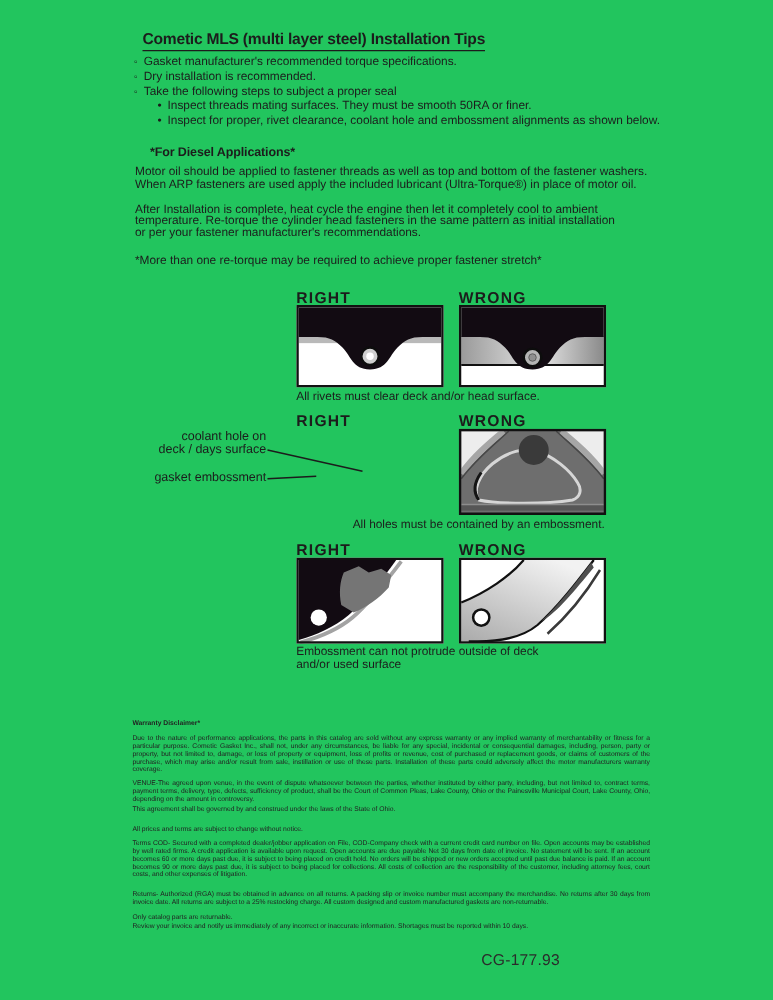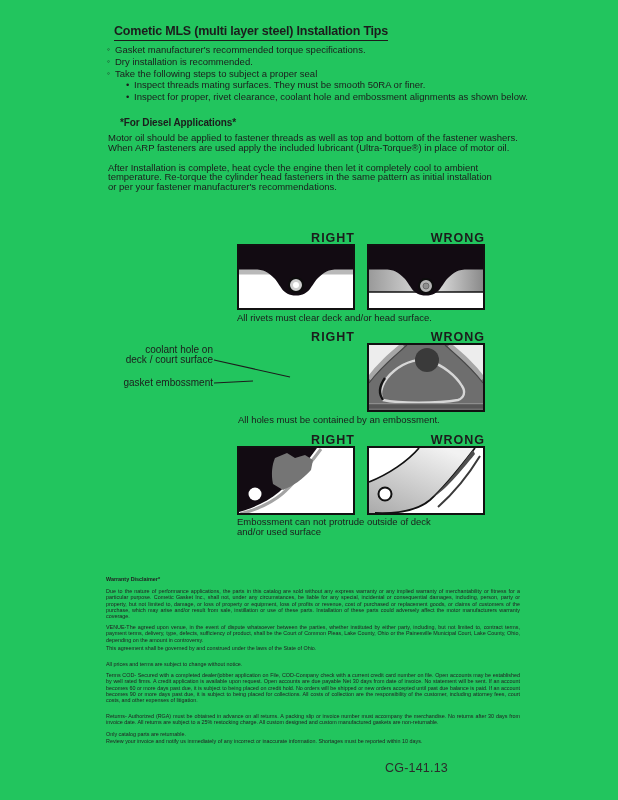--- a/index.html
+++ b/index.html
@@ -14,21 +14,21 @@
     border-bottom:1.5px solid #1c1c1c; padding-bottom:2px;
   }
   .bullet-list { left:107px; top:44px; width:460px; font-size:9.5px; }
   .b-row { display:flex; line-height:11.8px; }
   .b-row .mk { width:8px; flex:0 0 8px; font-size:8.5px; }
   .b-row.sub { padding-left:19px; }
   .b-row.sub .mk { font-size:9.5px; }
   .h2 { left:108px; top:117px; font-size:10px; font-weight:700; letter-spacing:-0.1px;margin-left:12px; }
   .para { left:108px; width:460px; font-size:9.5px; line-height:9.7px; }
   .p1 { top:133px; } .p2 { top:162.5px; } .note { top:204px; }
-  .rw-label { top:0; width:118px; text-align:right; font-size:12.5px; font-weight:700; letter-spacing:1px; }
+  .rw-label { top:0; width:118px; text-align:left; font-size:12.5px; font-weight:700; letter-spacing:1px; }
   .caption { font-size:9.5px; line-height:9.8px; }
   .diag-box { display:block; }
   .side-label { font-size:10px; line-height:9.6px; text-align:right; width:113px; left:100px; }
   .warranty { left:106px; top:576px; width:414px; font-size:5.4px; line-height:6.35px; color:#222; }
   .warranty .wp { position:absolute; left:0; width:414px; text-align:justify; }
   .warranty .wh { font-weight:700; }
   .footer-code { left:385px; top:761px; font-size:12.5px; color:#2b2b2b; letter-spacing:0.2px; }
 </style>
 </head>
 <body>
@@ -63,20 +63,21 @@
   <div class="abs h2">*For Diesel Applications*</div>
   <div class="abs para p1">
     <div>Motor oil should be applied to fastener threads as well as top and bottom of the fastener washers.</div>
     <div>When ARP fasteners are used apply the included lubricant (Ultra-Torque®) in place of motor oil.</div>
   </div>
   <div class="abs para p2">
     <div>After Installation is complete, heat cycle the engine then let it completely cool to ambient</div>
     <div>temperature. Re-torque the cylinder head fasteners in the same pattern as initial installation</div>
     <div>or per your fastener manufacturer's recommendations.</div>
   </div>
+  <div class="abs para note">*More than one re-torque may be required to achieve proper fastener stretch*</div>
 
   <div class="abs" style="left:237px; top:231px;">
     <div class="abs rw-label" style="left:0;">RIGHT</div>
     <div class="abs rw-label" style="left:130px;">WRONG</div>
 
     <svg class="abs diag-box" style="left:0; top:13px;" width="118" height="66" viewBox="0 0 118 66">
       <rect width="118" height="66" fill="#ffffff"></rect>
       <rect x="2" y="25" width="114" height="5.5" fill="#b9b9b9"></rect>
       <path d="M2,2 H116 V25.5 H101 C91,25.5 87,28 81,34 C74,41 73,51.5 59,51.5 C45,51.5 44,41 37,34 C31,28 27,25.5 17,25.5 H2 Z" fill="#120b12"></path>
       <circle cx="59" cy="41" r="7" fill="#cfcfcf" stroke="#0d0d0d" stroke-width="2"></circle>
@@ -104,21 +105,21 @@
 
     <div class="abs caption" style="left:0; top:82px; width:260px;">All rivets must clear deck and/or head surface.</div>
   </div>
 
   <div class="abs" style="left:0; top:330px; width:618px; height:100px;">
     <div class="abs rw-label" style="left:237px;">RIGHT</div>
     <div class="abs rw-label" style="left:367px;">WRONG</div>
 
     <div class="abs side-label" style="top:15px;">
       <div>coolant hole on</div>
-      <div>deck / court surface</div>
+      <div>deck / days surface</div>
     </div>
     <div class="abs side-label" style="top:48px;">gasket embossment</div>
 
     <svg class="abs" style="left:213px; top:22px;" width="90" height="40" viewBox="0 0 90 40">
       <line x1="1" y1="8" x2="77" y2="25" stroke="#1c1c1c" stroke-width="1.1"></line>
       <line x1="1" y1="31" x2="40" y2="29" stroke="#1c1c1c" stroke-width="1.1"></line>
     </svg>
 
     <svg class="abs diag-box" style="left:237px; top:13px; z-index:-1;" width="118" height="69" viewBox="0 0 118 69">
       <rect width="118" height="69" fill="#6e6e6e"></rect>
@@ -145,21 +146,21 @@
       <path d="M82,2 C94,12 106,22 116,36" stroke="#a6a6a6" stroke-width="5" fill="none"></path>
       <path d="M78,2 C90,13 104,24 116,40" stroke="#474747" stroke-width="1.2" fill="none"></path>
       <path d="M16,57 C11,50 16,37 27,28 C39,18 53,15 62,18 C76,22 89,33 95,43 C99,49 97,55 91,57 C70,60.5 32,60.5 16,57 Z" stroke="#d6d6d6" stroke-width="2.4" fill="none"></path>
       <path d="M16,57 C11,50 13,42 18,35" stroke="#141414" stroke-width="2.4" fill="none"></path>
       <circle cx="60" cy="17" r="12" fill="#3a3a3a"></circle>
       <line x1="2" y1="60.5" x2="116" y2="60.5" stroke="#8d8d8d" stroke-width="1"></line>
       <rect x="2" y="61.5" width="114" height="4" fill="#565656"></rect>
       <rect x="1" y="1" width="116" height="67" fill="none" stroke="#111111" stroke-width="2"></rect>
     </svg>
 
-    <div class="abs caption" style="left:238px; top:85px; width:260px;">All holes must be contained by an embossment.</div>
+    <div class="abs caption" style="left:253px; top:85px; width:260px;text-align:center;">All holes must be contained by an embossment.</div>
   </div>
 
   <div class="abs" style="left:237px; top:433px;">
     <div class="abs rw-label" style="left:0;">RIGHT</div>
     <div class="abs rw-label" style="left:130px;">WRONG</div>
 
     <svg class="abs diag-box" style="left:0; top:13px;" width="118" height="69" viewBox="0 0 118 69">
       <rect width="118" height="69" fill="#ffffff"></rect>
       <path d="M84,3 C72,19 59,36 45,48 C33,58 18,64 3,68" stroke="#a3a3a3" stroke-width="3" fill="none"></path>
       <path d="M2,2 H80 C69,17 56,34 42,46 C30,56 16,62 2,66 Z" fill="#120b12"></path>
@@ -196,15 +197,15 @@
     <div class="wp" style="top:12px;">Due to the nature of performance applications, the parts in this catalog are sold without any express warranty or any implied warranty of merchantability or fitness for a particular purpose.  Cometic Gasket Inc., shall not, under any circumstances, be liable for any special, incidental or consequential damages, including, person, party or property, but not limited to, damage, or loss of property or equipment, loss of profits or revenue, cost of purchased or replacement goods, or claims of customers of the purchase, which may arise and/or result from sale, instillation or use of these parts.  Installation of these parts could adversely affect the motor manufacturers warranty coverage.</div>
     <div class="wp" style="top:48px;">VENUE-The agreed upon venue, in the event of dispute whatsoever between the parties, whether instituted by either party, including, but not limited to, contract terms, payment terms, delivery, type, defects, sufficiency of product, shall be the Court of Common Pleas, Lake County, Ohio or the Painesville Municipal Court, Lake County, Ohio, depending on the amount in controversy.</div>
     <div class="wp" style="top:68.5px;">This agreement shall be governed by and construed under the laws of the State of Ohio.</div>
     <div class="wp" style="top:85px;">All prices and terms are subject to change without notice.</div>
     <div class="wp" style="top:96px;">Terms COD- Secured with a completed dealer/jobber application on File, COD-Company check with a current credit card number on file.  Open accounts may be established by well rated firms.  A credit application is available upon request.  Open accounts are due payable Net 30 days from date of invoice.  No statement will be sent.  If an account becomes 60 or more days past due, it is subject to being placed on credit hold.  No orders will be shipped or new orders accepted until past due balance is paid.  If an account becomes 90 or more days past due, it is subject to being placed for collections.  All costs of collection are the responsibility of the customer, including attorney fees, court costs, and other expenses of litigation.</div>
     <div class="wp" style="top:137px;">Returns- Authorized (RGA) must be obtained in advance on all returns.  A packing slip or invoice number must accompany the merchandise.  No returns after 30 days from invoice date.  All returns are subject to a 25% restocking charge.  All custom designed and custom manufactured gaskets are non-returnable.</div>
     <div class="wp" style="top:155px;">Only catalog parts are returnable.</div>
     <div class="wp" style="top:162px;">Review your invoice and notify us immediately of any incorrect or inaccurate information.  Shortages must be reported within 10 days.</div>
   </div>
 
-  <div class="abs footer-code">CG-141.13</div>
+  <div class="abs footer-code">CG-177.93</div>
 
 </div>
 
 </body></html>

